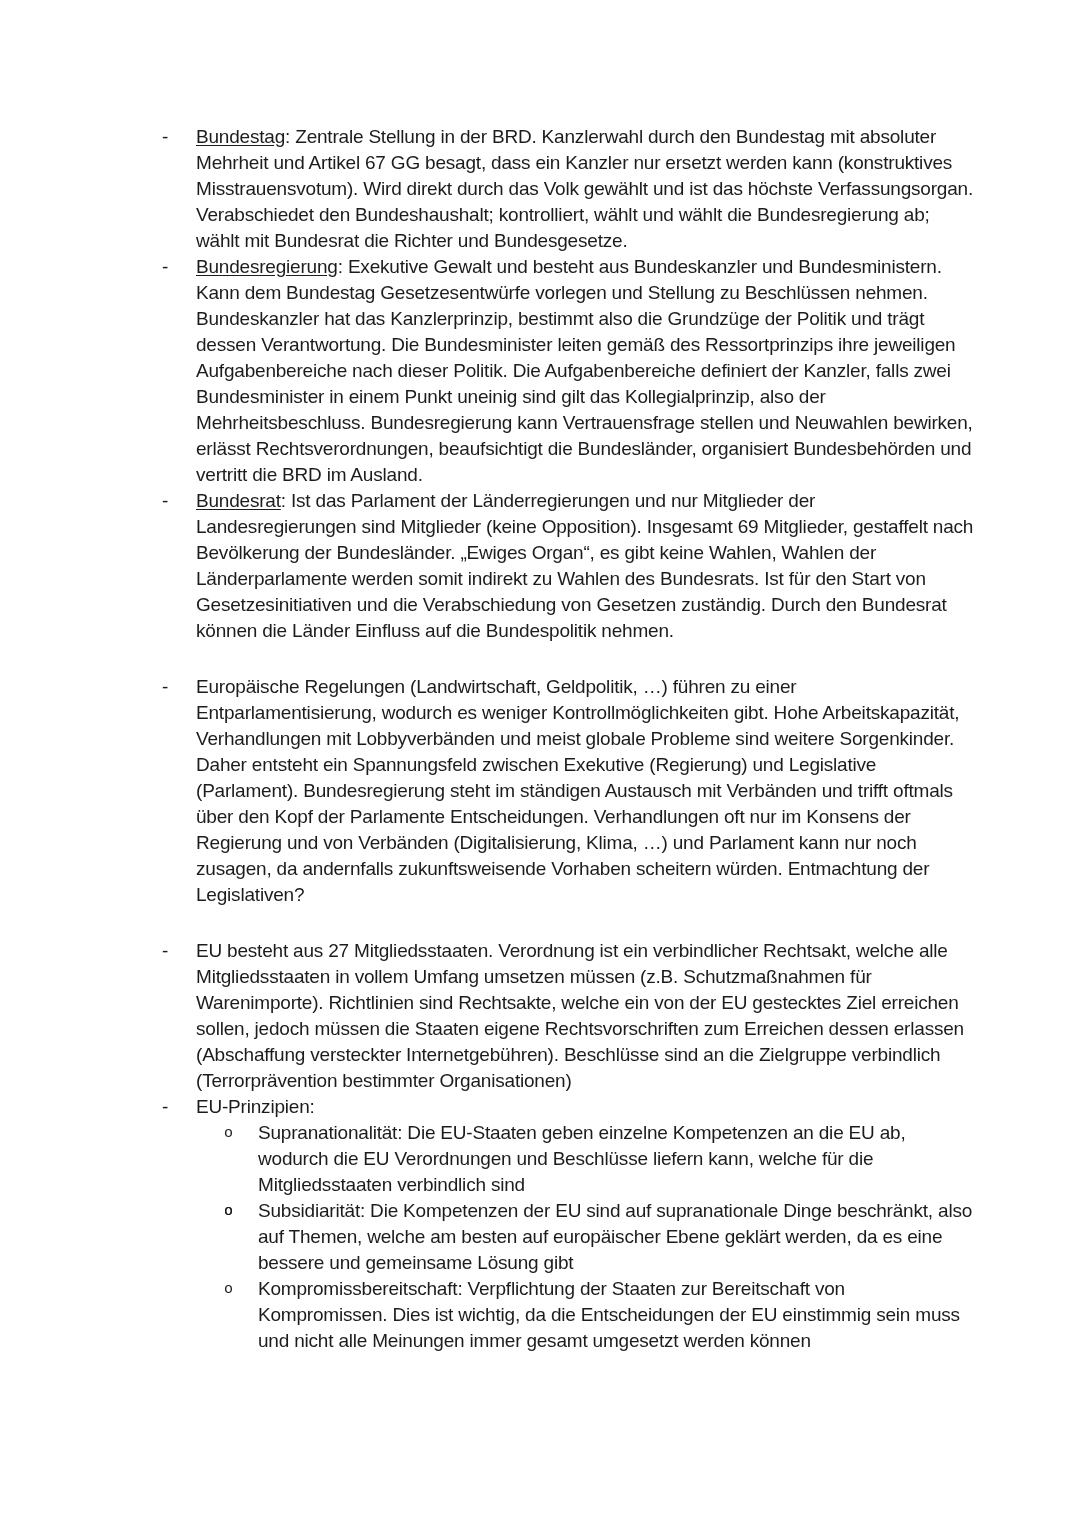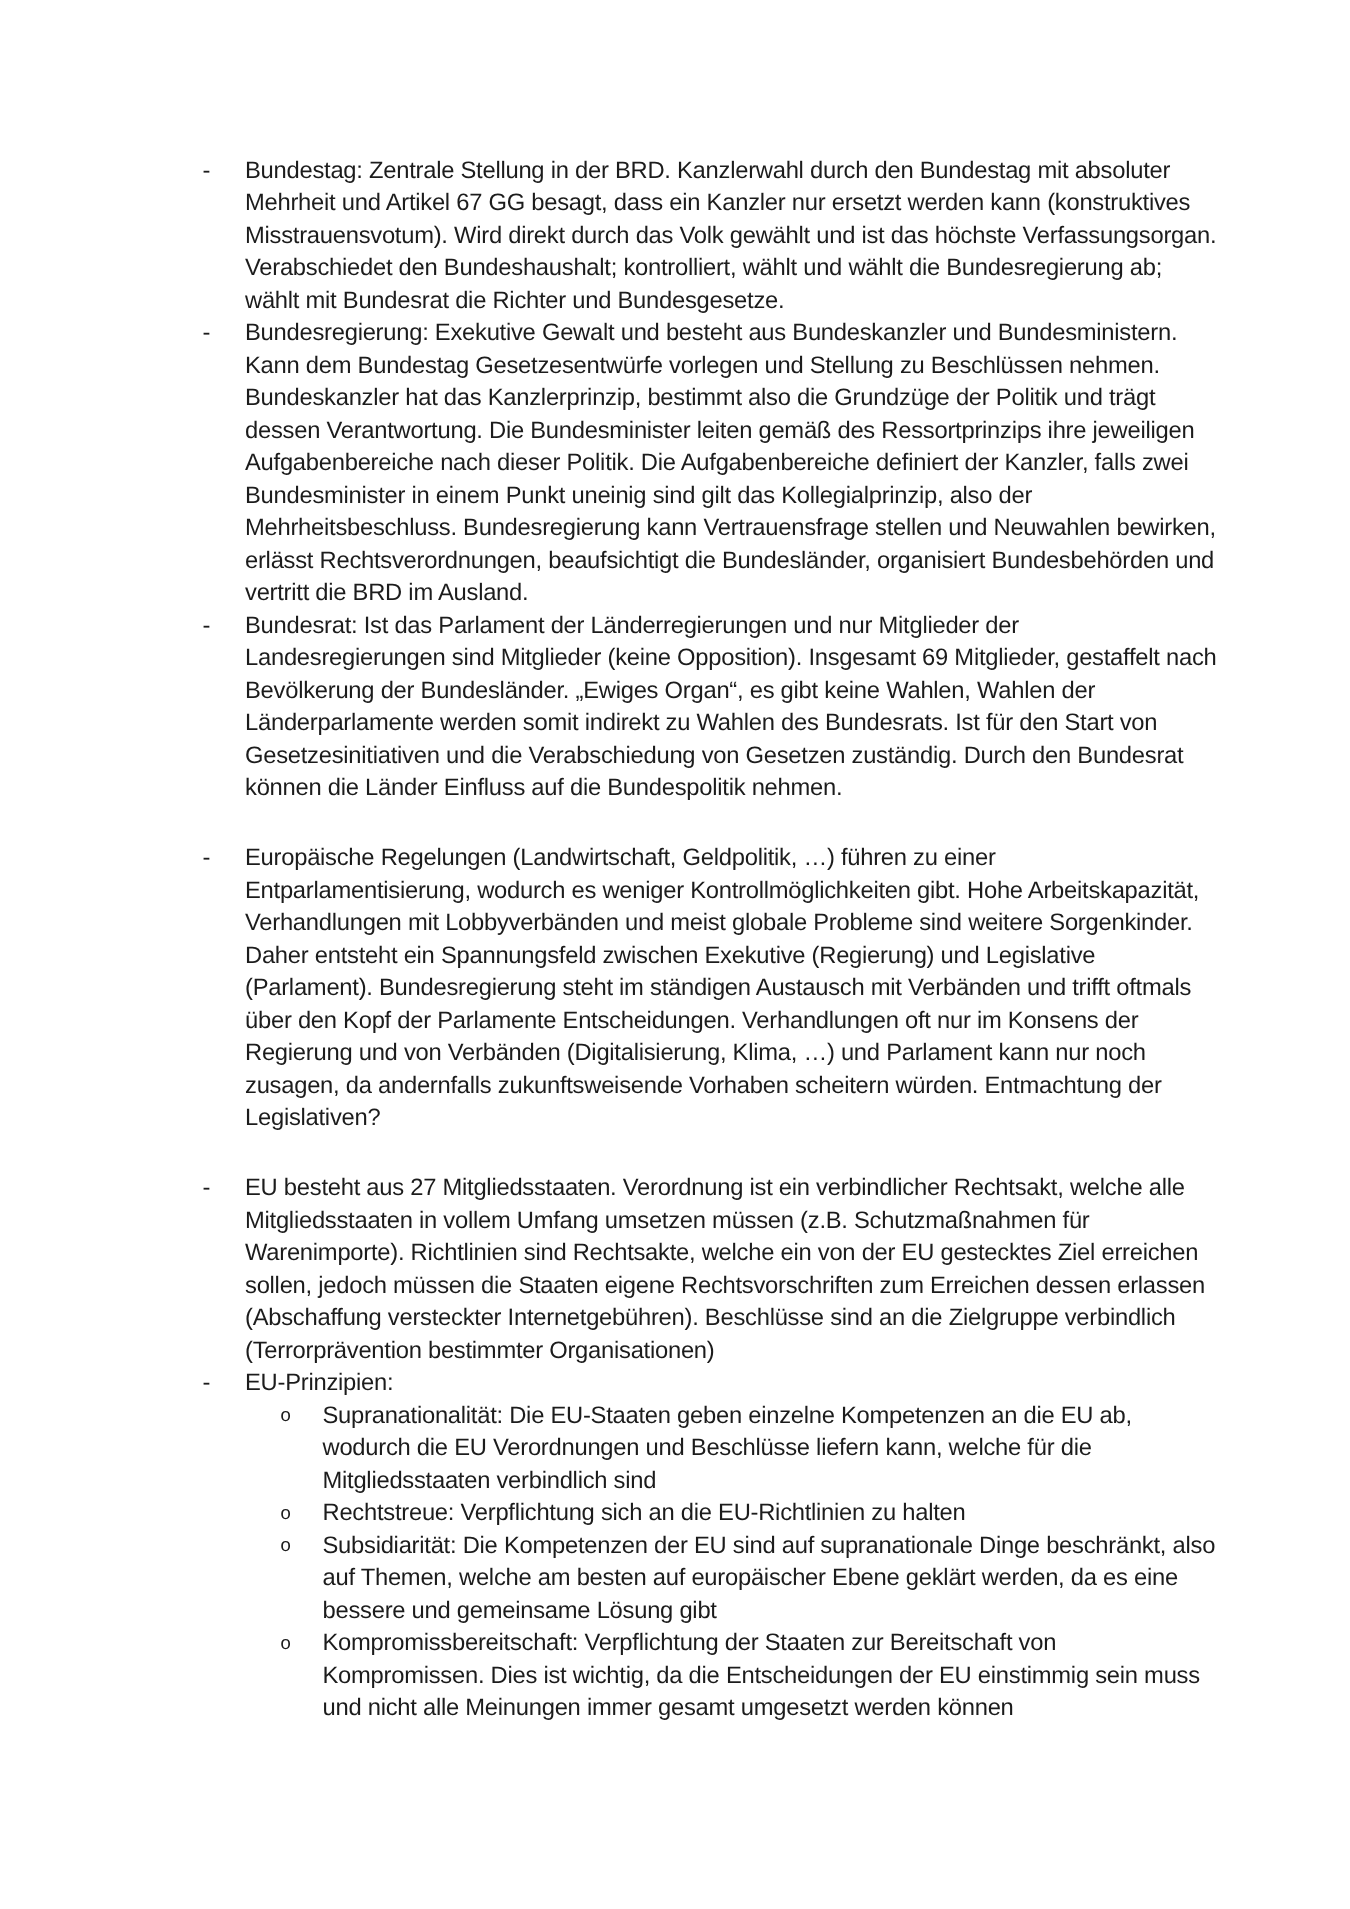--- a/index.html
+++ b/index.html
@@ -22,21 +22,21 @@
     letter-spacing: -0.2px;
     text-align: left;
   }
   .item { position: relative; }
   .marker-dash {
     position: absolute;
     left: -34px;
     top: 0;
     width: 20px;
   }
-  .term { text-underline-offset: 2px; text-align: right; }
+  .term { text-decoration: underline; text-underline-offset: 2px; text-align: right; }
   .sub-item { position: relative; margin-left: 62px; }
   .marker-circle {
     position: absolute;
     left: -34px;
     top: 1px;
     font-family: "Liberation Mono", monospace;
     font-size: 15px;
   }
   .gap { height: 30px; }
 </style>
@@ -80,21 +80,20 @@
       <span>EU-Prinzipien:</span>
     </div>
 
     <div class="sub-item">
       <span class="marker-circle">o</span>
       <span>Supranationalität: Die EU-Staaten geben einzelne Kompetenzen an die EU ab, wodurch die EU Verordnungen und Beschlüsse liefern kann, welche für die Mitgliedsstaaten verbindlich sind</span>
     </div>
 
     <div class="sub-item">
       <span class="marker-circle">o</span>
-      <span>Rechtstreue: Verpflichtung sich an die EU-Richtlinien zu halten</span>
     </div>
 
     <div class="sub-item">
       <span class="marker-circle">o</span>
       <span>Subsidiarität: Die Kompetenzen der EU sind auf supranationale Dinge beschränkt, also auf Themen, welche am besten auf europäischer Ebene geklärt werden, da es eine bessere und gemeinsame Lösung gibt</span>
     </div>
 
     <div class="sub-item">
       <span class="marker-circle">o</span>
       <span>Kompromissbereitschaft: Verpflichtung der Staaten zur Bereitschaft von Kompromissen. Dies ist wichtig, da die Entscheidungen der EU einstimmig sein muss und nicht alle Meinungen immer gesamt umgesetzt werden können</span>

